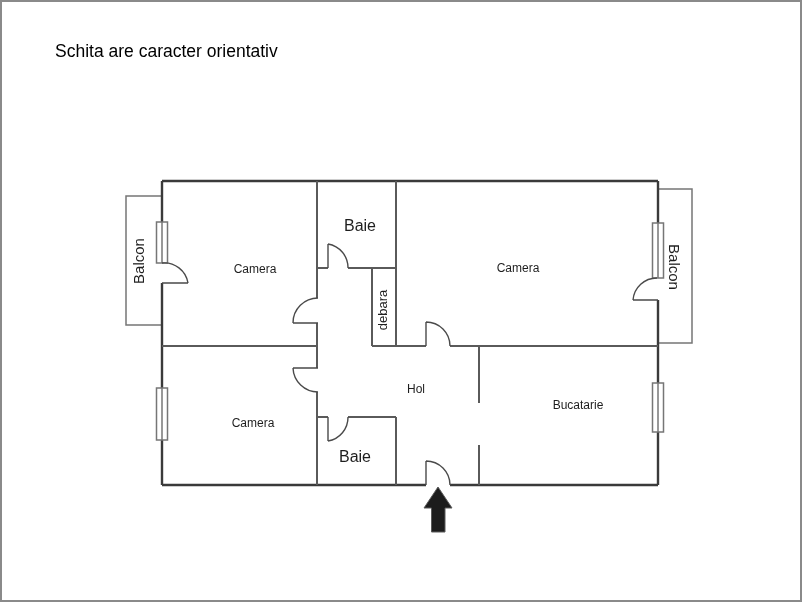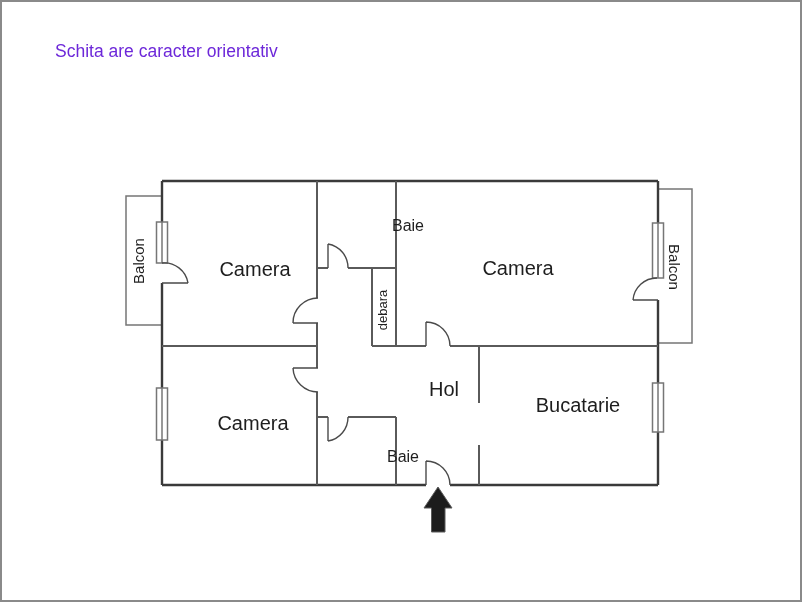--- a/index.html
+++ b/index.html
@@ -13,34 +13,34 @@
   .frame {
     position:absolute; inset:0;
     border:2px solid #8a8a8a;
     pointer-events:none;
   }
   .plan-svg { position:absolute; left:0; top:0; }
   .title {
     position:absolute;
     left:55px; top:41px;
     font-size:17.5px;
-    color:#6d28d9;
+    color:#000000;
     white-space:nowrap;
   }
   .lbl {
     position:absolute;
     transform:translate(-50%,-50%);
     color:#1e1e1e;
     white-space:nowrap;
     text-align:center;
   }
   .lbl.rot-ccw { transform:translate(-50%,-50%) rotate(-90deg); }
   .lbl.rot-cw  { transform:translate(-50%,-50%) rotate(90deg); }
-  .fs-room { font-size:20px;text-align:center; }
-  .fs-baie { font-size:16px;margin-left:48px; }
+  .fs-room { font-size:12px;text-align:center; }
+  .fs-baie { font-size:16px; }
   .fs-balcon { font-size:15px; }
   .fs-debara { font-size:13px; }
 </style>
 </head>
 <body>
 
 <div class="screen">
 
   <svg class="plan-svg" width="802" height="602" viewBox="0 0 802 602">
 
@@ -92,20 +92,20 @@
     <polygon points="438,487 424,508 431.5,508 431.5,532 445,532 445,508 452,508" fill="#1c1c1c" stroke="#5a5a5a" stroke-width="1"></polygon>
   </svg>
 
   <div class="title">Schita are caracter orientativ</div>
 
   <div class="lbl fs-room" style="left:255px; top:269px;">Camera</div>
   <div class="lbl fs-room" style="left:518px; top:268px;">Camera</div>
   <div class="lbl fs-room" style="left:253px; top:423px;">Camera</div>
   <div class="lbl fs-baie" style="left:360px; top:226px;">Baie</div>
   <div class="lbl fs-baie" style="left:355px; top:457px;">Baie</div>
-  <div class="lbl fs-room" style="left:416px; top:389px;margin-left:28px;">Hol</div>
+  <div class="lbl fs-room" style="left:416px; top:389px;">Hol</div>
   <div class="lbl fs-room" style="left:578px; top:405px;">Bucatarie</div>
   <div class="lbl fs-debara rot-ccw" style="left:382px; top:310px;">debara</div>
   <div class="lbl fs-balcon rot-ccw" style="left:138px; top:261px;">Balcon</div>
   <div class="lbl fs-balcon rot-cw" style="left:674px; top:267px;">Balcon</div>
 
   <div class="frame"></div>
 </div>
 
 </body></html>

